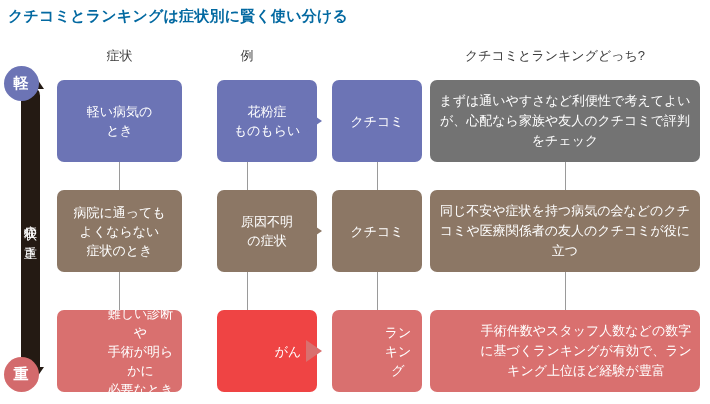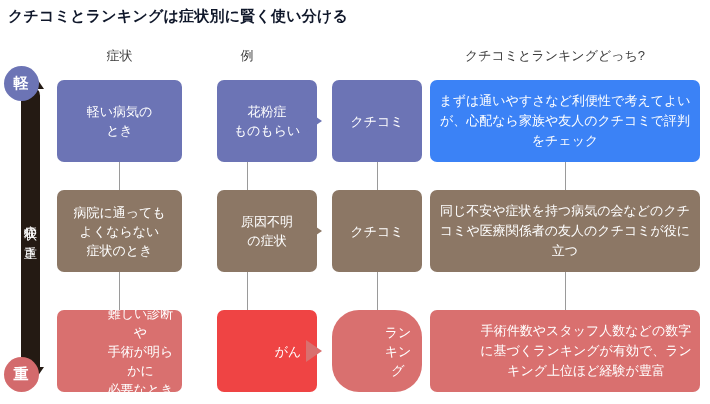--- a/index.html
+++ b/index.html
@@ -8,21 +8,21 @@
     background:#ffffff;
     font-family:"Liberation Sans","DejaVu Sans",sans-serif;
     overflow:hidden;
     position:relative;
   }
   #stage{position:absolute;left:0;top:0;width:710px;height:404px;}
 
   
   .title{
     position:absolute;left:8px;top:7px;
-    font-size:15px;font-weight:bold;color:#0f172a;
+    font-size:15px;font-weight:bold;color:#0369a1;
     letter-spacing:0.2px;white-space:nowrap;
   }
 
   
   .col-head{
     position:absolute;top:47px;
     font-size:13px;color:#3d3d3d;white-space:nowrap;
     text-align:center;
   }
   .col-head.c1{left:57px;width:125px;}
@@ -135,21 +135,21 @@
   <div class="box r1 c1box row1" style="background: rgb(108, 116, 181);">
     <span class="txt">軽い病気の<br>とき</span>
   </div>
   <div class="box r1 c2box row1" style="background: rgb(108, 116, 181);">
     <span class="txt">花粉症<br>ものもらい</span>
   </div>
   <div class="tri t1" style="border-left-color: rgb(108, 116, 181);"></div>
   <div class="box r1 c3box row1" style="background: rgb(108, 116, 181);">
     <span class="txt">クチコミ</span>
   </div>
-  <div class="box r1 c4box row1" style="background: #3b82f6;">
+  <div class="box r1 c4box row1" style="background: #737373;">
     <span class="txt">まずは通いやすさなど利便性で考えてよいが、心配なら家族や友人のクチコミで評判をチェック</span>
   </div>
 
   <div class="box r2 c1box row2" style="background: rgb(140, 119, 101);">
     <span class="txt">病院に通っても<br>よくならない<br>症状のとき</span>
   </div>
   <div class="box r2 c2box row2" style="background: rgb(140, 119, 101);">
     <span class="txt">原因不明<br>の症状</span>
   </div>
   <div class="tri t2" style="border-left-color: rgb(140, 119, 101);"></div>
@@ -160,20 +160,20 @@
     <span class="txt">同じ不安や症状を持つ病気の会などのクチコミや医療関係者の友人のクチコミが役に立つ</span>
   </div>
 
   <div class="box r3 c1box row3" style="background: rgb(217, 112, 111);">
     <span class="txt">難しい診断や<br>手術が明らかに<br>必要なとき</span>
   </div>
   <div class="box r3 c2box row3" style="background: #ef4444;">
     <span class="txt">がん</span>
   </div>
   <div class="tri t3" style="border-left-color: rgb(217, 112, 111);"></div>
-  <div class="box r3 c3box row3" style="background: rgb(217, 112, 111); border-radius: 27px;">
+  <div class="box r3 c3box row3" style="background: rgb(217, 112, 111);">
     <span class="txt">ランキング</span>
   </div>
   <div class="box r3 c4box row3" style="background: rgb(217, 112, 111);">
     <span class="txt">手術件数やスタッフ人数などの数字に基づくランキングが有効で、ランキング上位ほど経験が豊富</span>
   </div>
 
 </div>
 
 </body></html>

